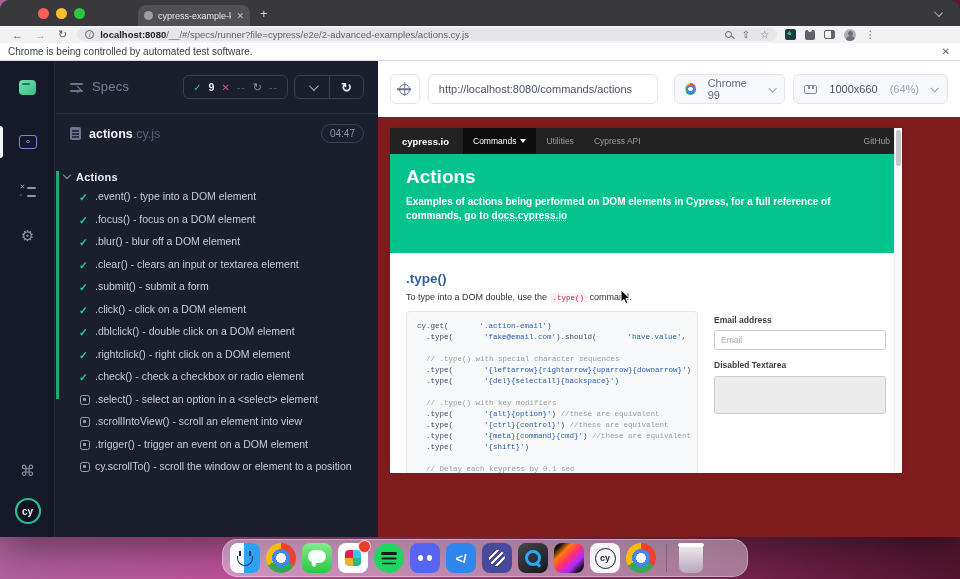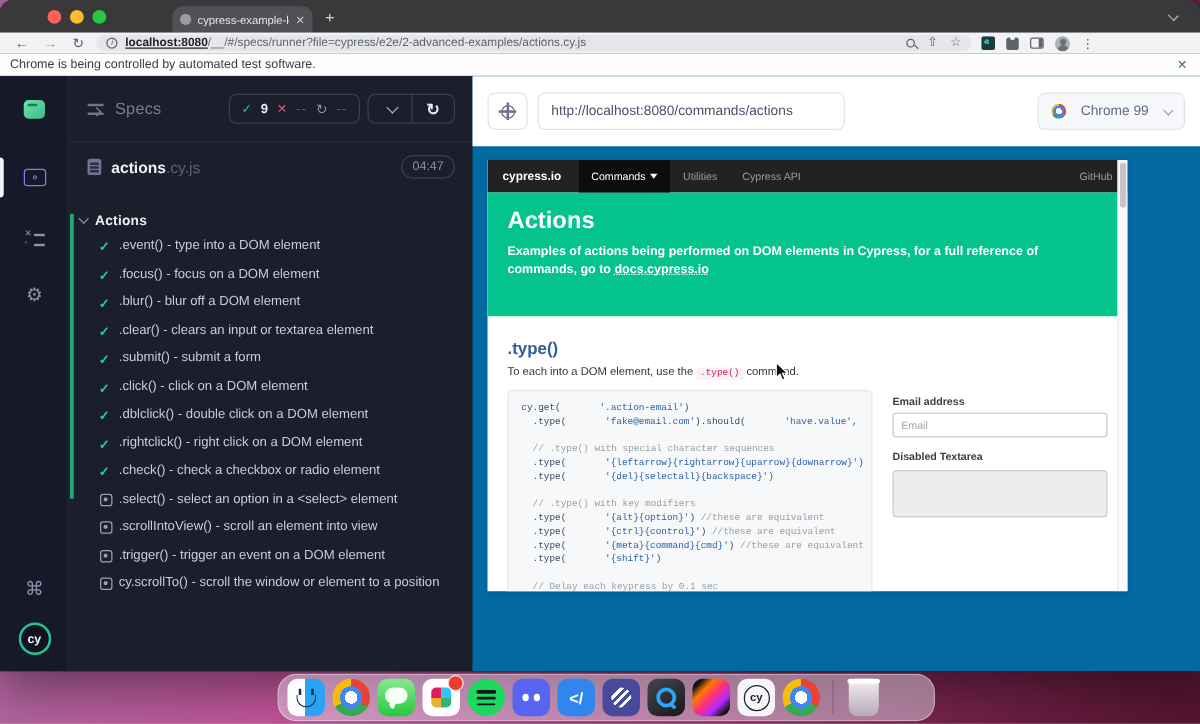--- a/index.html
+++ b/index.html
@@ -32,21 +32,21 @@
 
   .toolbar { position:absolute; left:0; top:26px; right:0; height:17px; background:#f1f2f4;
     display:flex; align-items:center; }
   .nav-ic { font-size:11px; color:#55585e; margin-left:12px; }
   .nav-ic.fwd { color:#9fa2a8; }
   .omnibox { margin-left:10px; width:700px; height:13px; background:#e4e6ea; border-radius:7px;
     display:flex; align-items:center; padding:0 8px; gap:6px; }
   .info-ic { width:9px; height:9px; border:1px solid #5f6368; border-radius:50%;
     color:#5f6368; font-size:6.5px; line-height:7px; text-align:center; flex:none; font-style:italic; }
   .url-text { font-size:9.5px; white-space:nowrap; overflow:hidden; flex:1; }
-  .url-host { color:#202124; font-weight:bold;text-decoration:underline; }
+  .url-host { color:#202124; font-weight:bold; }
   .url-path { color:#5f6368; }
   .omni-right { display:flex; gap:10px; align-items:center; }
   .mag-ic { width:7px; height:7px; border:1.4px solid #5f6368; border-radius:50%; position:relative; }
   .mag-ic::after { content:''; position:absolute; width:4px; height:1.4px; background:#5f6368;
     transform:rotate(45deg); right:-4px; bottom:-1px; }
   .share-ic, .star-ic { font-size:10px; color:#5f6368; line-height:10px; }
   .tb-right { display:flex; align-items:center; gap:9px; margin:0 10px 0 8px; }
   .ext-tile { width:11px; height:11px; border-radius:2px; background:#1d3a3f;
     background-image:radial-gradient(circle at 40% 40%, #2fae9c 0 2px, transparent 2px); }
   .puzzle-ic { width:10px; height:10px; background:#5f6368; border-radius:2px; position:relative; }
@@ -130,21 +130,21 @@
   .test-icon { flex:none; width:16px; margin-top:3px; }
   .test-icon.passed { color:#1fcf97; font-size:10.5px; font-weight:bold; }
   .test-icon.pending { position:relative; }
   .test-icon.pending::before { content:''; position:absolute; left:1px; top:1px; width:8px; height:8px;
     border:1.7px solid #9aa0b4; border-radius:2.5px; }
   .test-icon.pending::after { content:''; position:absolute; left:4.2px; top:4.2px; width:3px; height:3px;
     background:#9aa0b4; border-radius:1px; }
   .test-label { font-size:10.5px; color:#c8cbdc; line-height:13.5px; max-width:258px; padding-top:2px; }
 
   
-  .runner { position:absolute; left:378px; top:0; right:0; bottom:0; background:#0369a1; }
+  .runner { position:absolute; left:378px; top:0; right:0; bottom:0; background:#7f1d1d; }
   .runner-bar { position:absolute; left:0; top:0; right:0; height:56px; background:#fff; display:flex;
     align-items:center; padding:0 12px; gap:8px; }
   .sel-btn { width:32px; height:30px; border:1px solid #e2e4ec; border-radius:6px; display:flex; align-items:center; justify-content:center; background:#fff; }
   .crosshair-ic { width:11px; height:11px; border:1.5px solid #6b7390; border-radius:50%; position:relative; }
   .crosshair-ic::before { content:''; position:absolute; left:50%; top:-3px; width:1.5px; height:14px; background:#6b7390; transform:translateX(-50%); }
   .crosshair-ic::after { content:''; position:absolute; top:50%; left:-3px; height:1.5px; width:14px; background:#6b7390; transform:translateY(-50%); }
   .url-field { width:246px; height:30px; border:1px solid #e2e4ec; border-radius:6px; background:#fff;
     font-size:11px; color:#4b5168; display:flex; align-items:center; padding:0 10px; white-space:nowrap; overflow:hidden; }
   .runner-spacer { flex:1; }
   .sel-dd { height:30px; border:1px solid #e2e4ec; border-radius:6px; background:#f7f8fb;
@@ -415,41 +415,47 @@
           <span class="sel-btn">
               <span class="crosshair-ic"></span>
             </span>
           <span class="url-field">http://localhost:8080/commands/actions</span>
           <span class="runner-spacer"></span>
           <span class="sel-dd">
             <span class="chrome-mini"></span>
             <span>Chrome 99</span>
             <span class="dd-chev"></span>
           </span>
+          <span class="sel-dd">
+            <span class="ruler-ic"></span>
+            <span class="vp-dim">1000x660</span>
+            <span class="vp-scale">(64%)</span>
+            <span class="dd-chev"></span>
+          </span>
         </div>
 
         <div class="stage">
           <div class="card">
             <div class="aut-nav">
               <span class="aut-brand">cypress.io</span>
               <span class="aut-nav-item active">
                   <span>Commands</span>
                   <span class="nav-caret"></span>
                 </span>
               <span class="aut-nav-item">Utilities</span>
               <span class="aut-nav-item">Cypress API</span>
               <span class="aut-nav-right">GitHub</span>
             </div>
             <div class="hero">
               <div class="hero-title">Actions</div>
               <div class="hero-desc"><span>Examples of actions being performed on DOM elements in Cypress, for a full reference of commands, go to </span><span class="hero-link">docs.cypress.io</span></div>
             </div>
             <div class="aut-content">
               <div class="sec-heading">.type()</div>
-              <div class="sec-intro"><span>To each into a DOM element, use the </span><span class="inline-code">.type()</span><span> command.</span></div>
+              <div class="sec-intro"><span>To type into a DOM double, use the </span><span class="inline-code">.type()</span><span> command.</span></div>
               <div class="sec-cols">
                 <div class="code-block" id="code-block"><div class="cl">cy.get(<span class="str">'.action-email'</span>)</div><div class="cl">  .type(<span class="str">'fake@email.com'</span>).should(<span class="str">'have.value'</span>, <span class="str">'fake@email.com'</span>)</div><div class="cl">&nbsp;</div><div class="cl">  <span class="com">// .type() with special character sequences</span></div><div class="cl">  .type(<span class="str">'{leftarrow}{rightarrow}{uparrow}{downarrow}'</span>)</div><div class="cl">  .type(<span class="str">'{del}{selectall}{backspace}'</span>)</div><div class="cl">&nbsp;</div><div class="cl">  <span class="com">// .type() with key modifiers</span></div><div class="cl">  .type(<span class="str">'{alt}{option}'</span>) <span class="com">//these are equivalent</span></div><div class="cl">  .type(<span class="str">'{ctrl}{control}'</span>) <span class="com">//these are equivalent</span></div><div class="cl">  .type(<span class="str">'{meta}{command}{cmd}'</span>) <span class="com">//these are equivalent</span></div><div class="cl">  .type(<span class="str">'{shift}'</span>)</div><div class="cl">&nbsp;</div><div class="cl">  <span class="com">// Delay each keypress by 0.1 sec</span></div></div>
                 <div class="form-col">
                   <div class="form-label">Email address</div>
                   <input class="form-input" placeholder="Email" style="">
                   <div class="form-label">Disabled Textarea</div>
                   <textarea class="form-textarea" disabled="" style=""></textarea>
                 </div>
               </div>
             </div>

